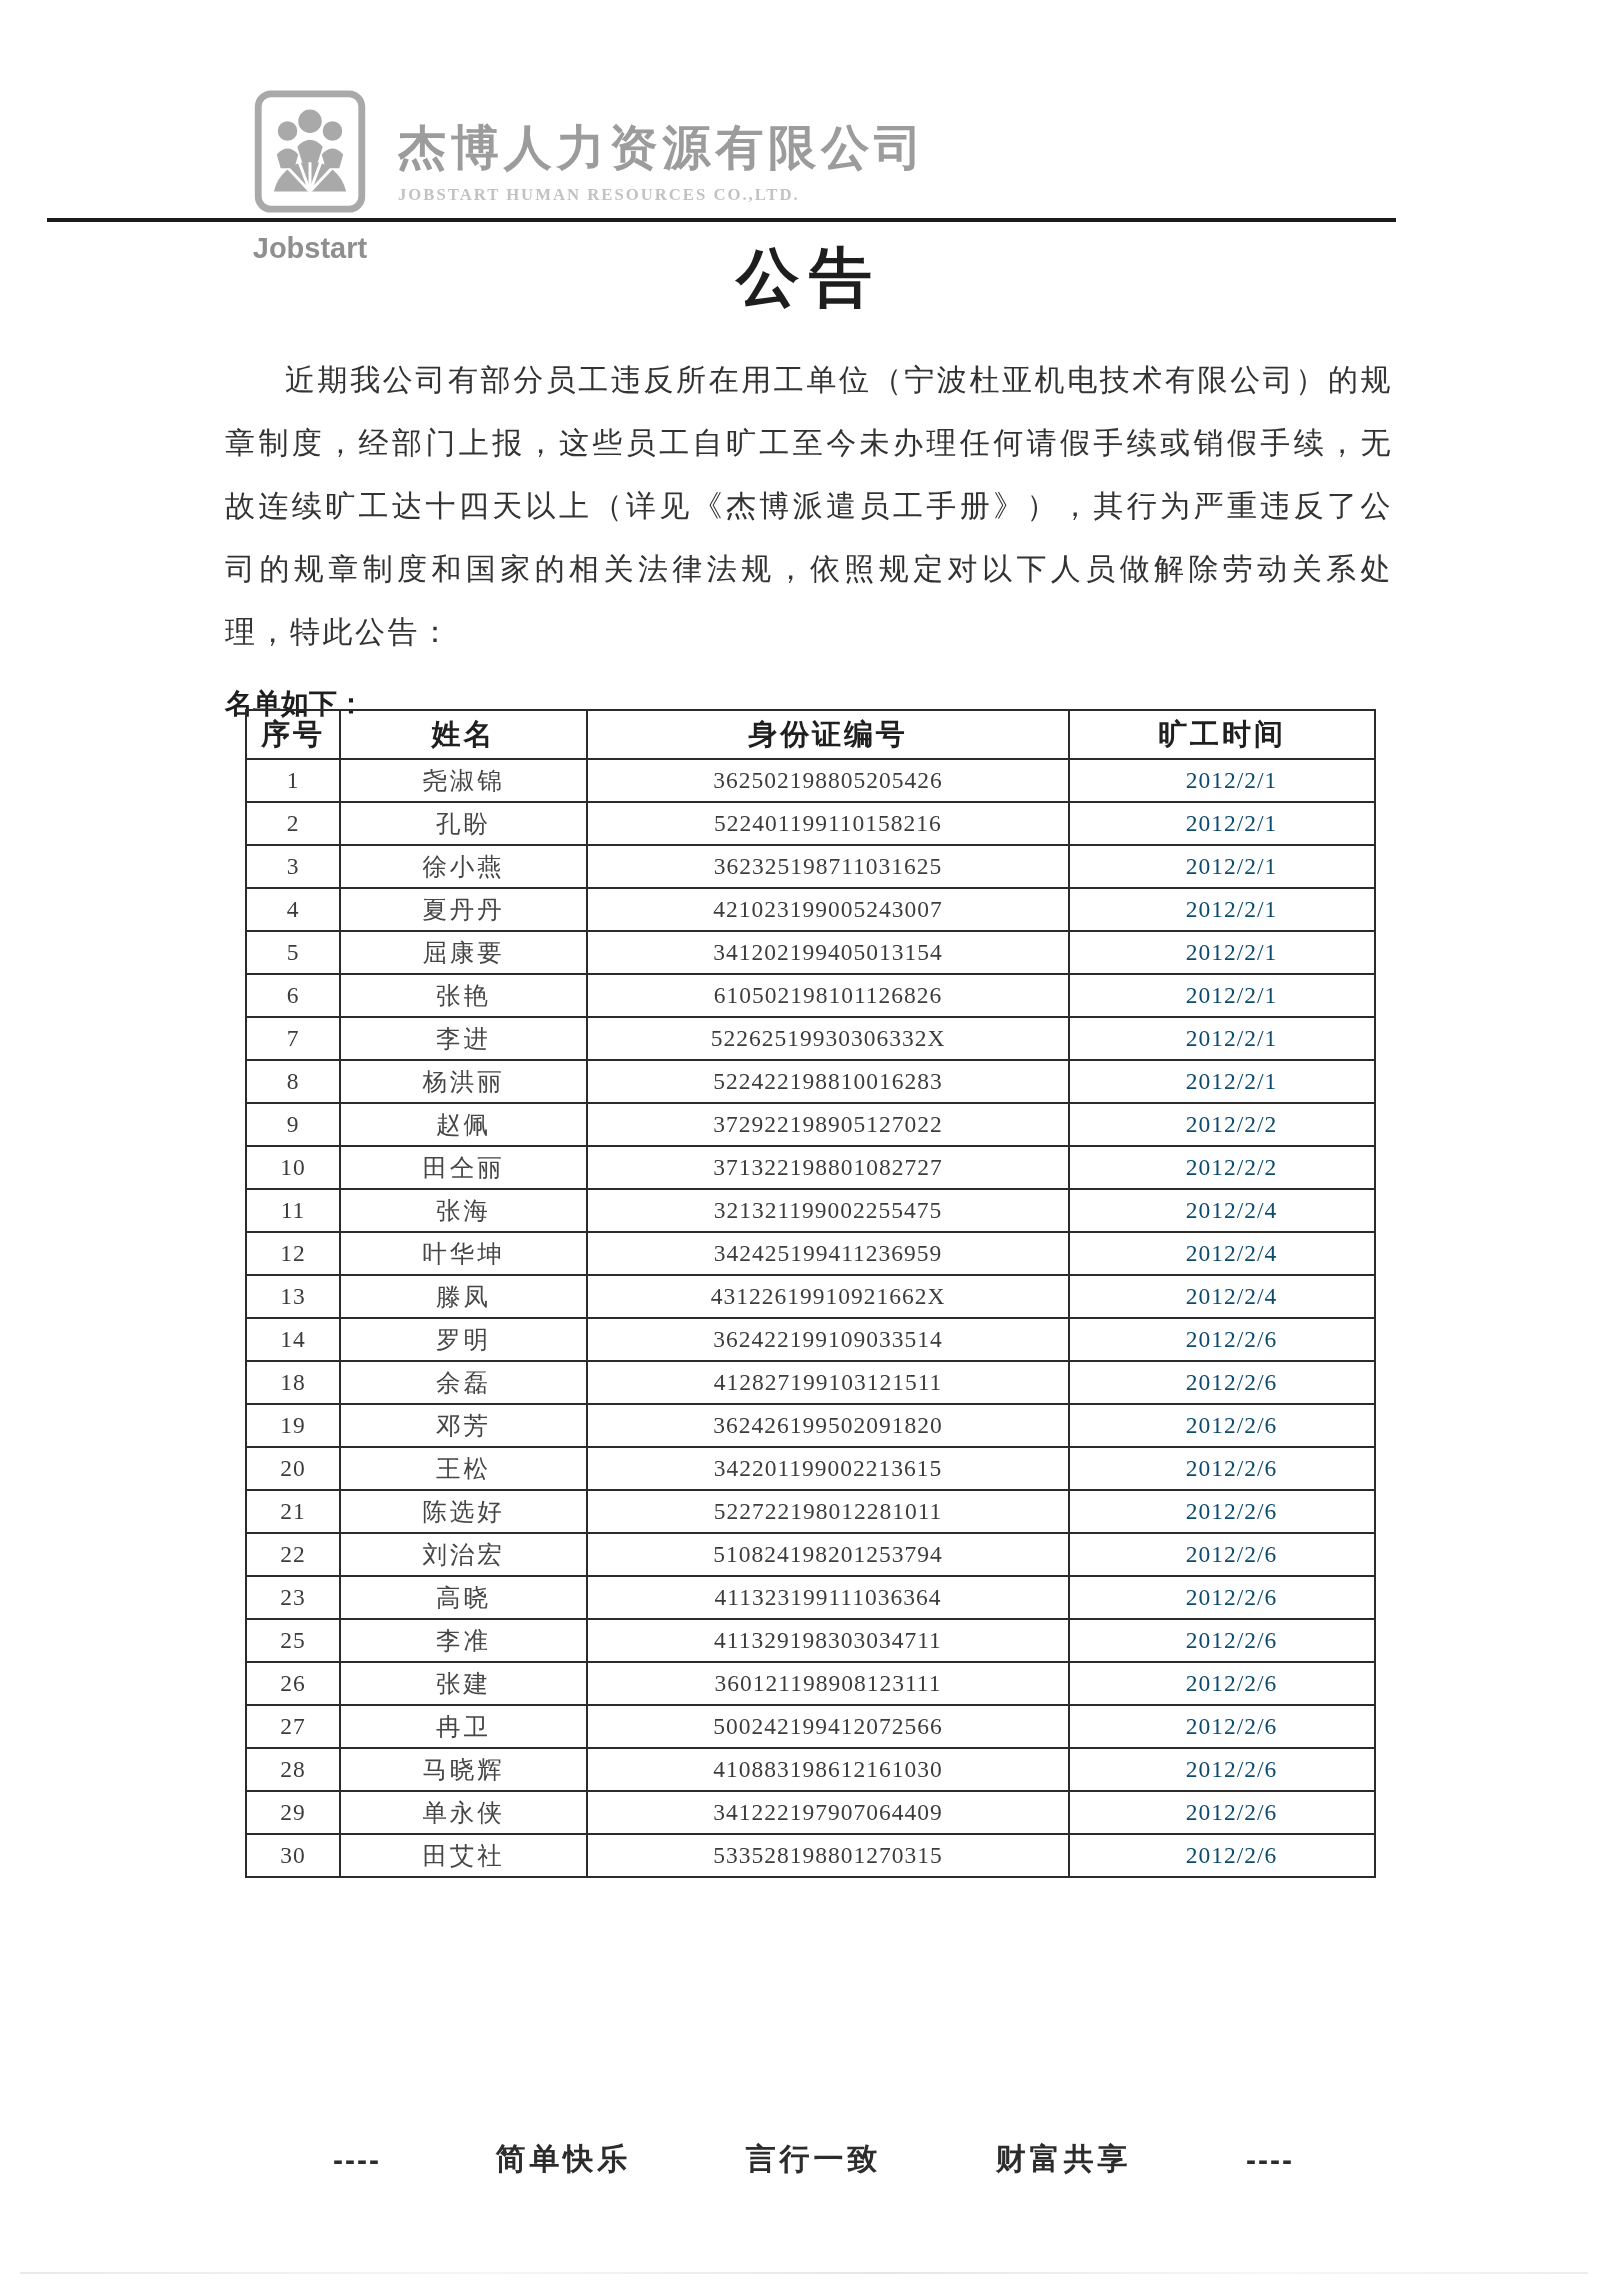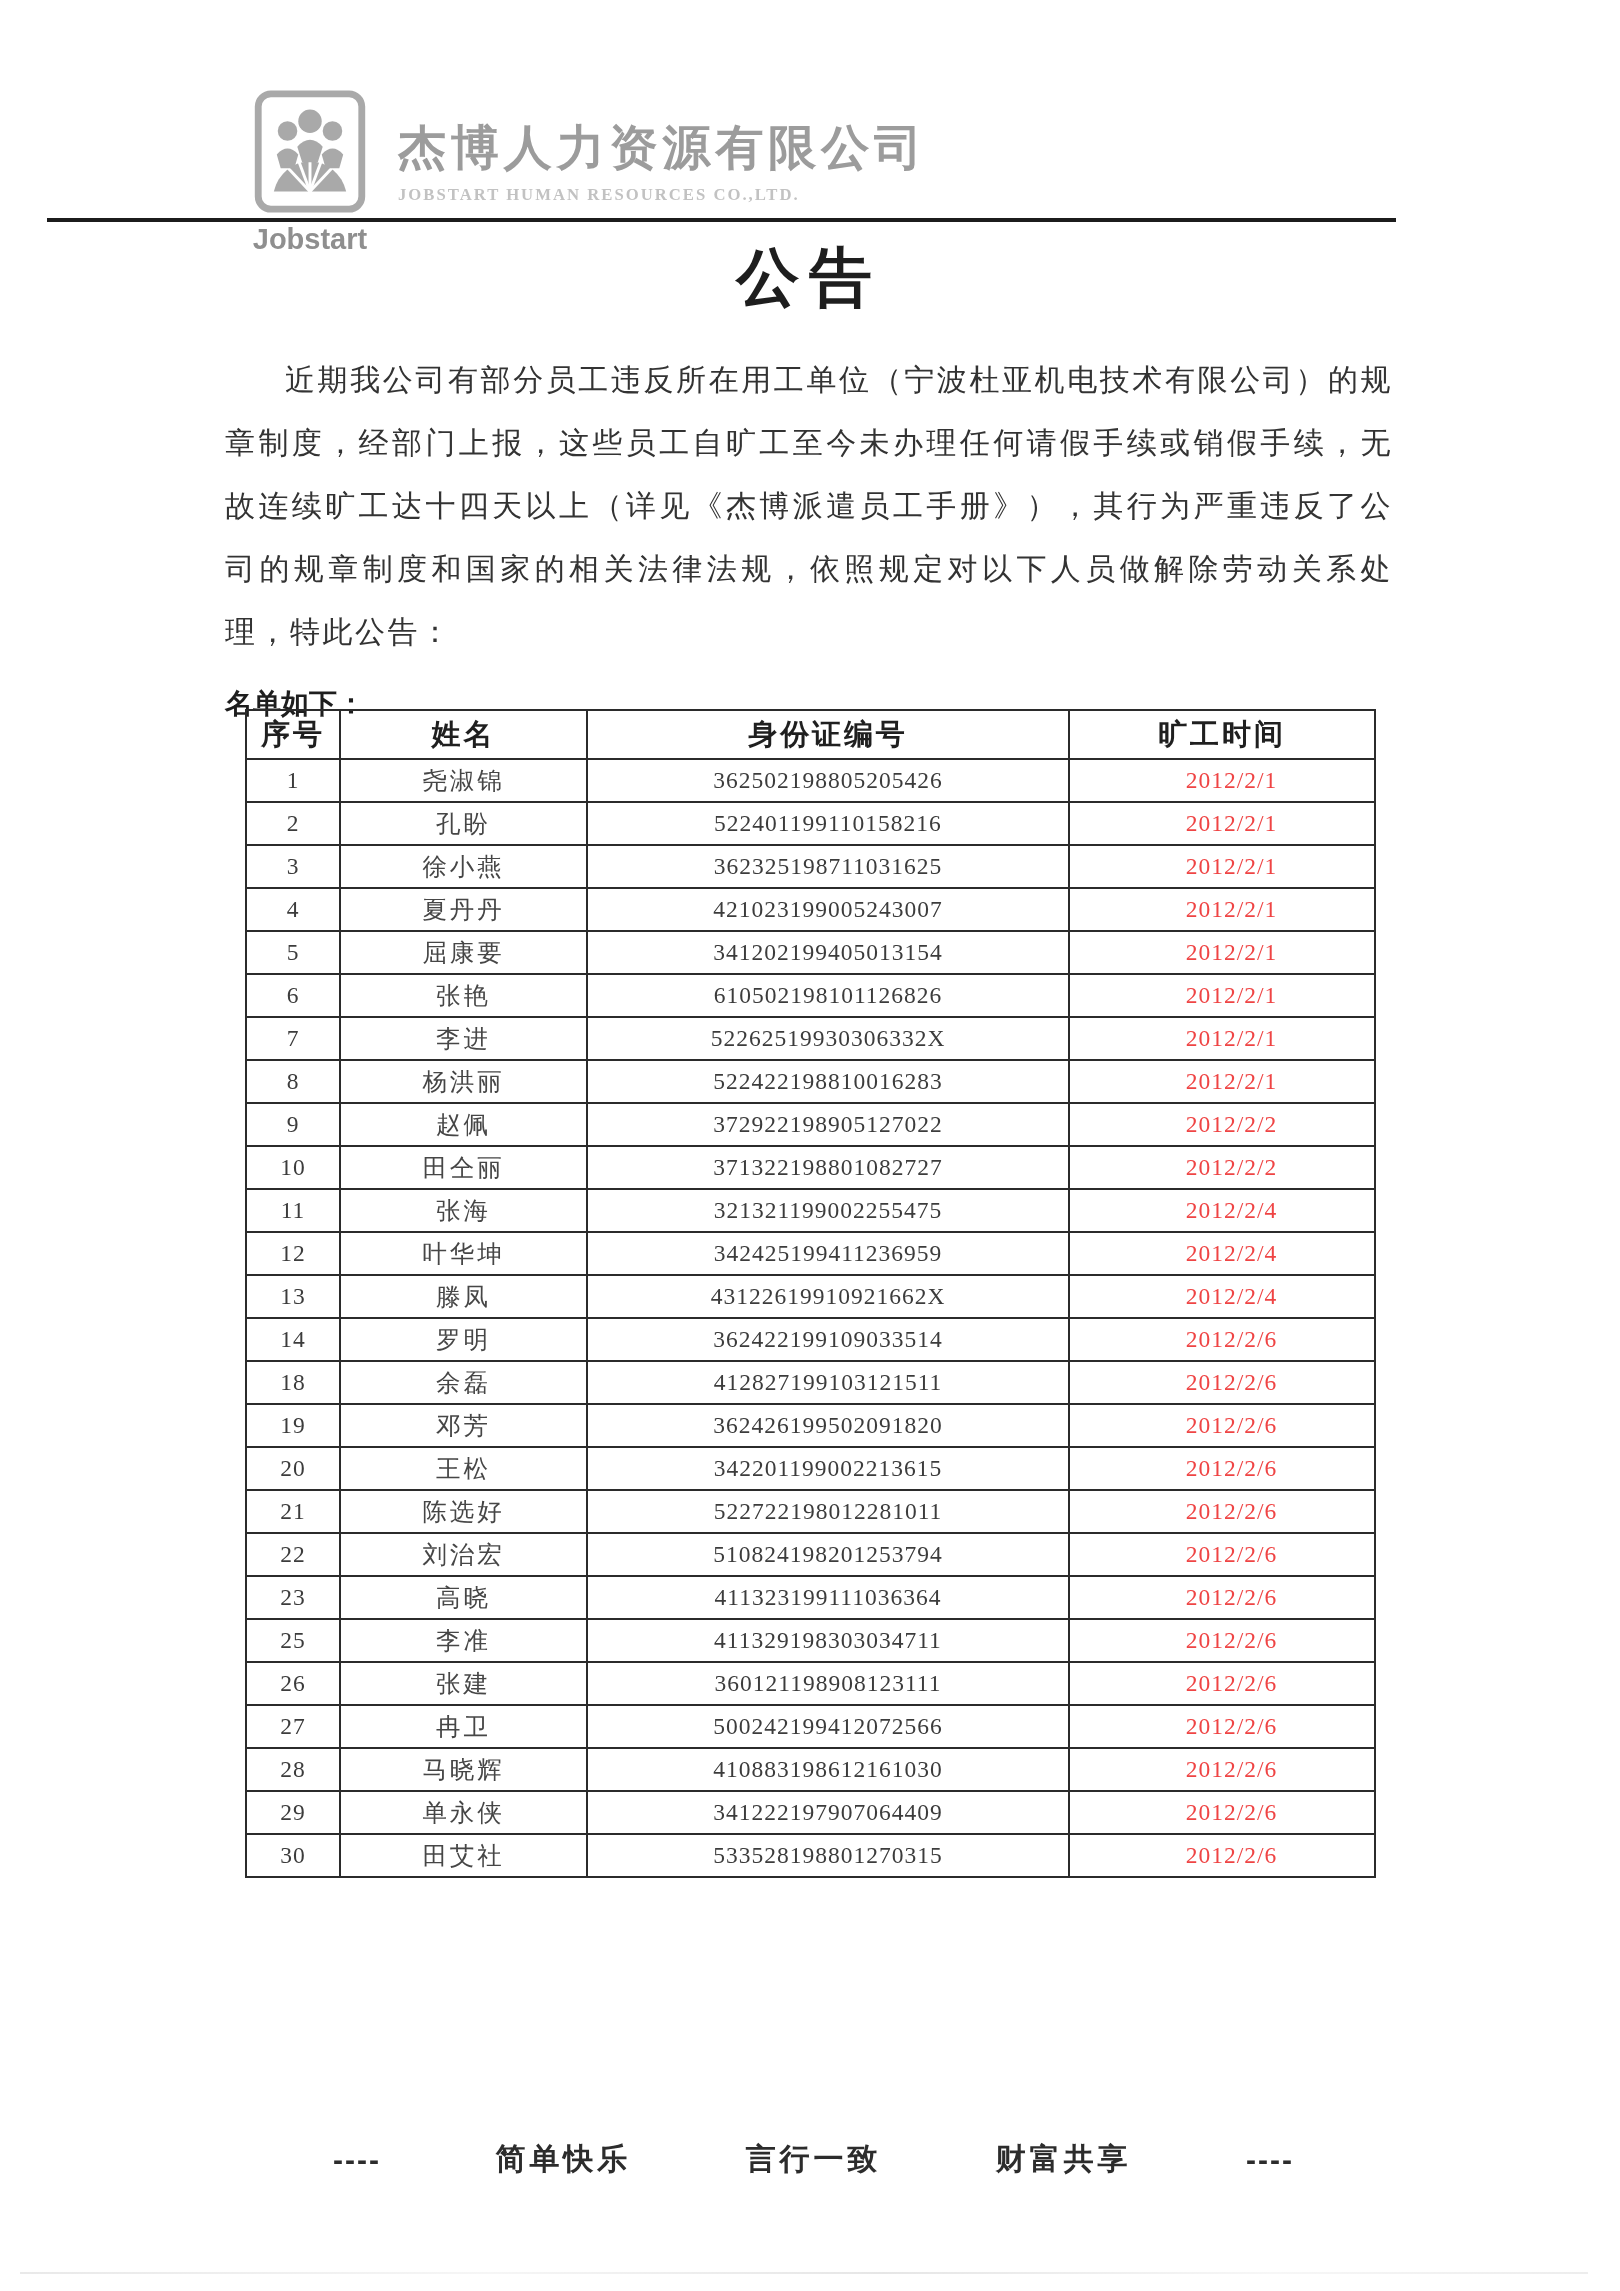--- a/index.html
+++ b/index.html
@@ -10,21 +10,21 @@
     background:#ffffff;
     font-family:"Liberation Serif", serif;
     color:#2f2f2f;
     overflow:hidden;
   }
   
   .header { position:absolute; top:90px; left:251px; display:flex; align-items:flex-start; }
   .logo-block { display:flex; flex-direction:column; align-items:center; width:118px; }
   .logo-caption {
     font-family:"Liberation Sans", sans-serif;
-    font-weight:bold; font-size:29px; color:#8f8f8f; margin-top:2px;
+    font-weight:bold; font-size:29px; color:#8f8f8f; margin-top:11px;
   }
   .company-block { margin-left:29px; margin-top:25.5px; }
   .company-cn {
     font-family:"Liberation Sans", sans-serif;
     font-size:48px; font-weight:600; color:#9c9c9c; letter-spacing:4.9px;
   }
   .company-en {
     font-family:Liberation Serif, serif;
     font-size:16.7px; color:#c2c2c2; letter-spacing:2px; margin-top:5.9px; font-weight:bold;
   }
@@ -58,21 +58,21 @@
   .emp-table th, .emp-table td {
     border:2px solid #2b2b2b; text-align:center; vertical-align:middle;
     overflow:hidden; white-space:nowrap;
   }
   .emp-table th {
     height:49px; font-family:"Liberation Sans", sans-serif;
     font-size:29px; font-weight:bold; color:#1f1f1f; letter-spacing:2.9px;
   }
   .emp-table td { height:43px; font-size:23.5px; color:#3c3c3c; letter-spacing:1px; }
   .emp-table td.td-name { font-size:24.5px; color:#464646; letter-spacing:2.9px; }
-  .emp-table td.td-date { color:#ef4444;padding-left:19px; }
+  .emp-table td.td-date { color:#0c4a6e;padding-left:19px; }
   
   .footer {
     position:absolute; top:2139px; left:333px; width:961px;
     display:flex; justify-content:space-between; align-items:center;
     font-size:30px; font-weight:bold; color:#2c2c2c; letter-spacing:3.9px;
   }
   .footer .dash { letter-spacing:2px; font-family:"Liberation Sans", sans-serif; }
   .bottom-scan-line {
     position:absolute; top:2272px; left:19.6px; width:1568px; height:2px;
     background:linear-gradient(90deg,#e9e9e9 0%,#f6f6f6 30%,#e6e6e6 55%,#f7f7f7 80%,#ededed 100%);

